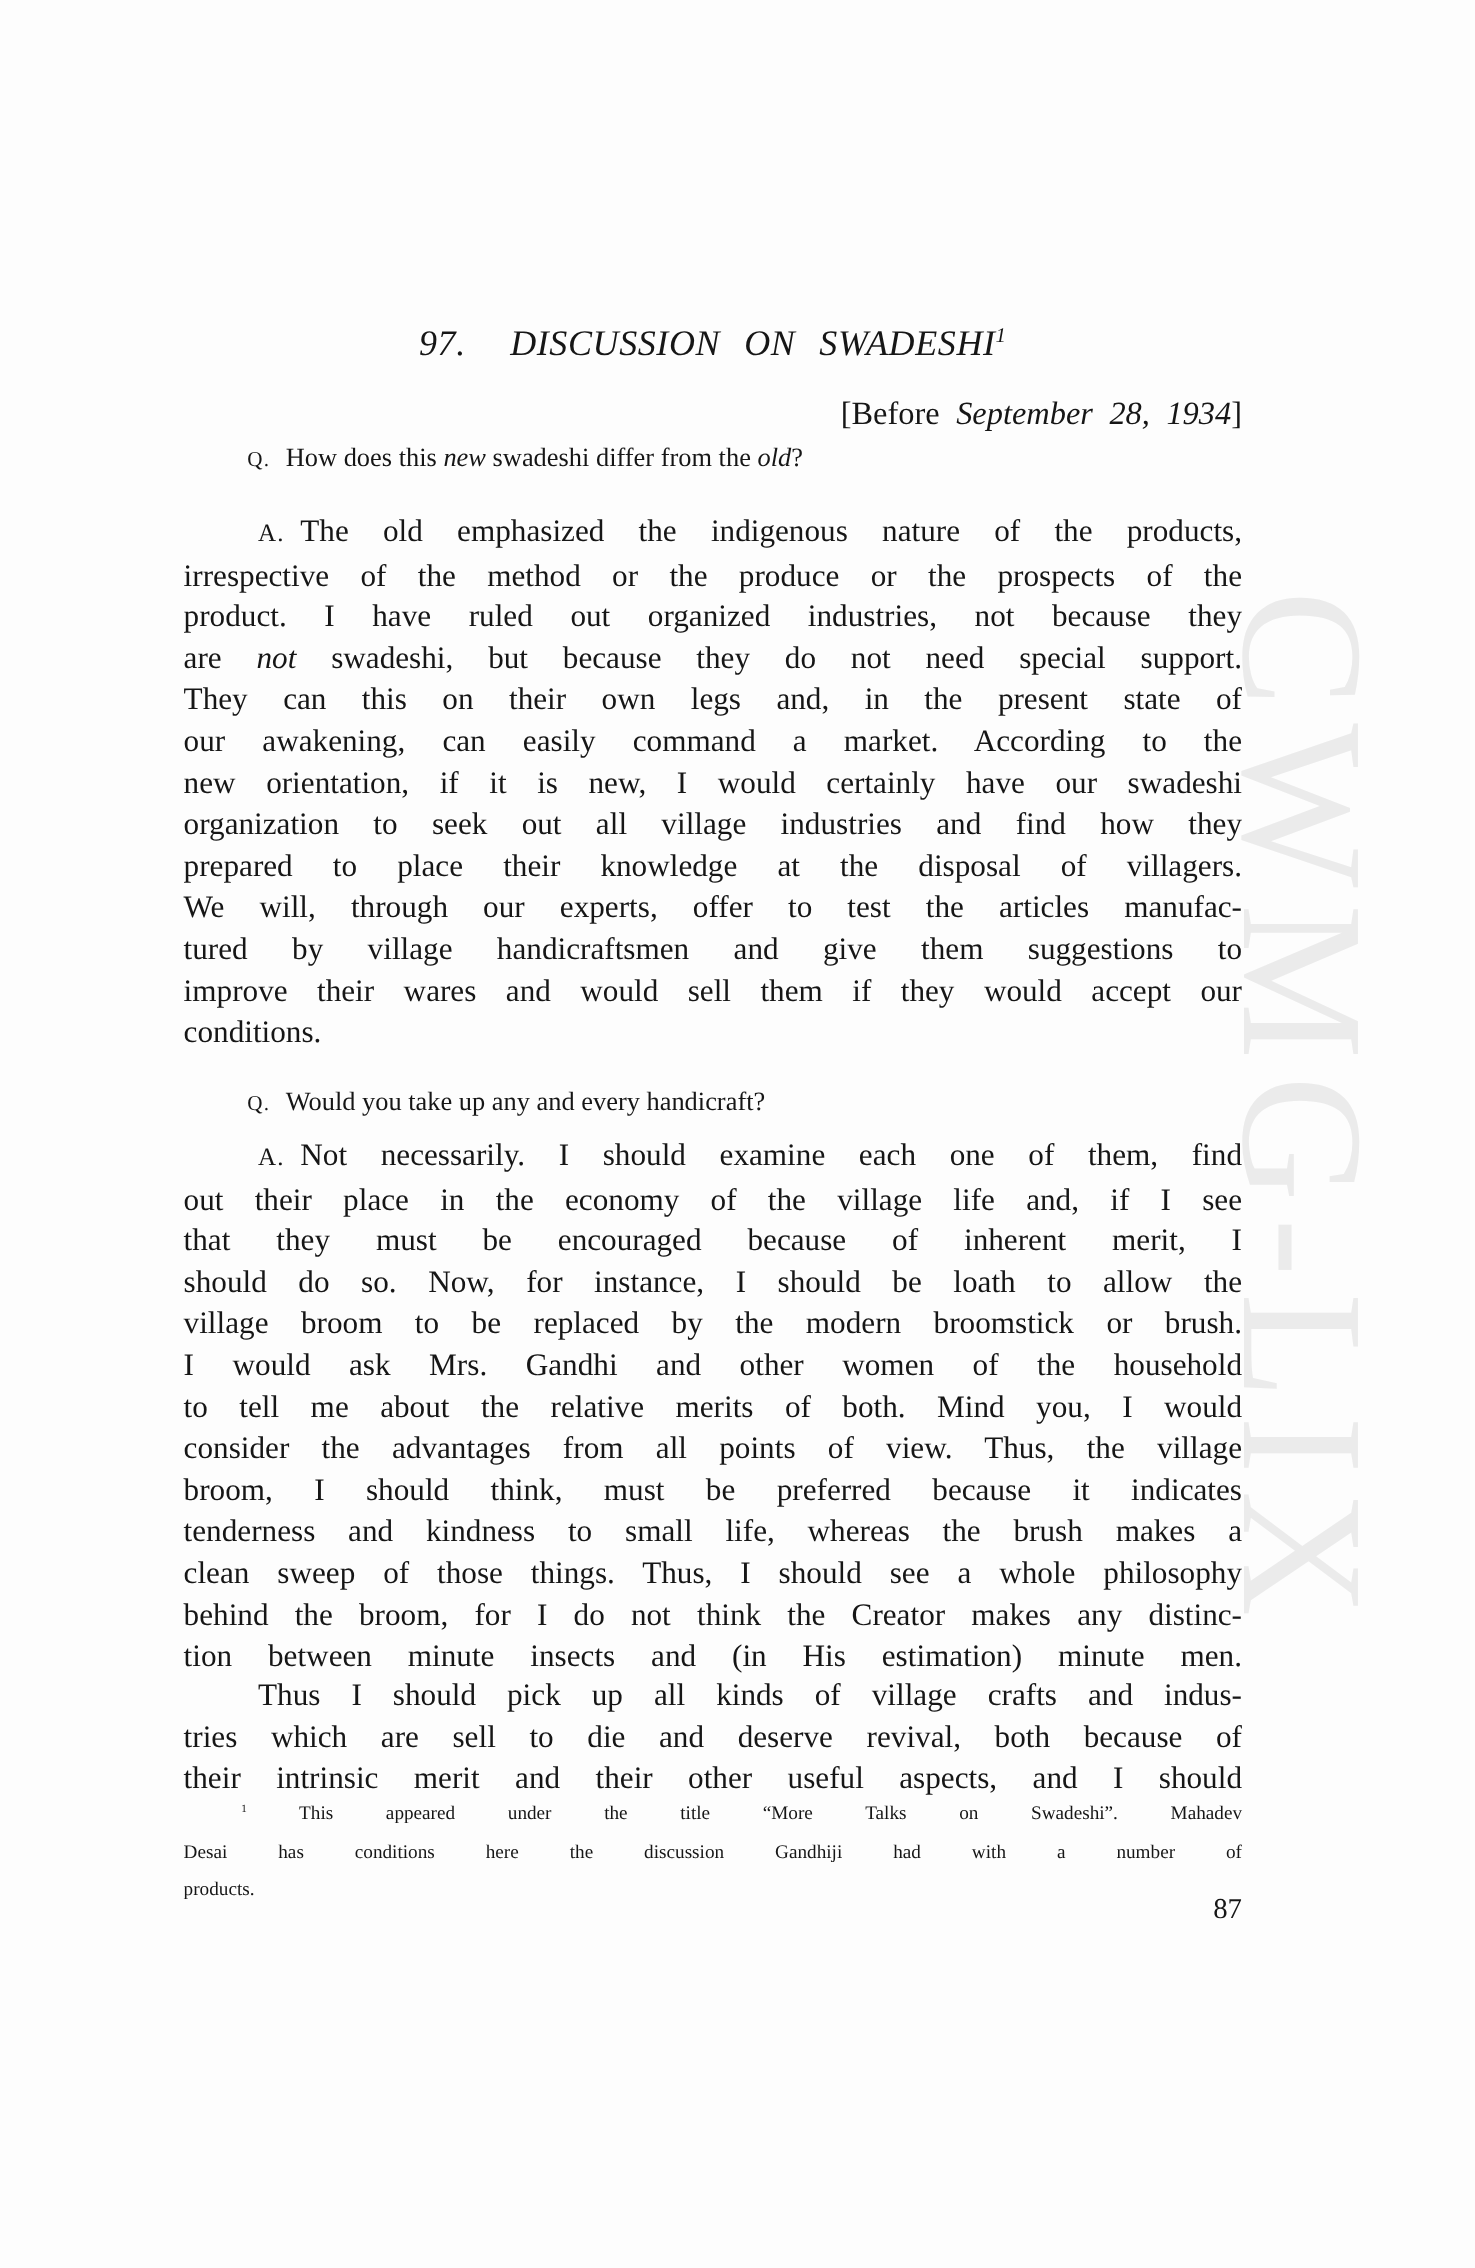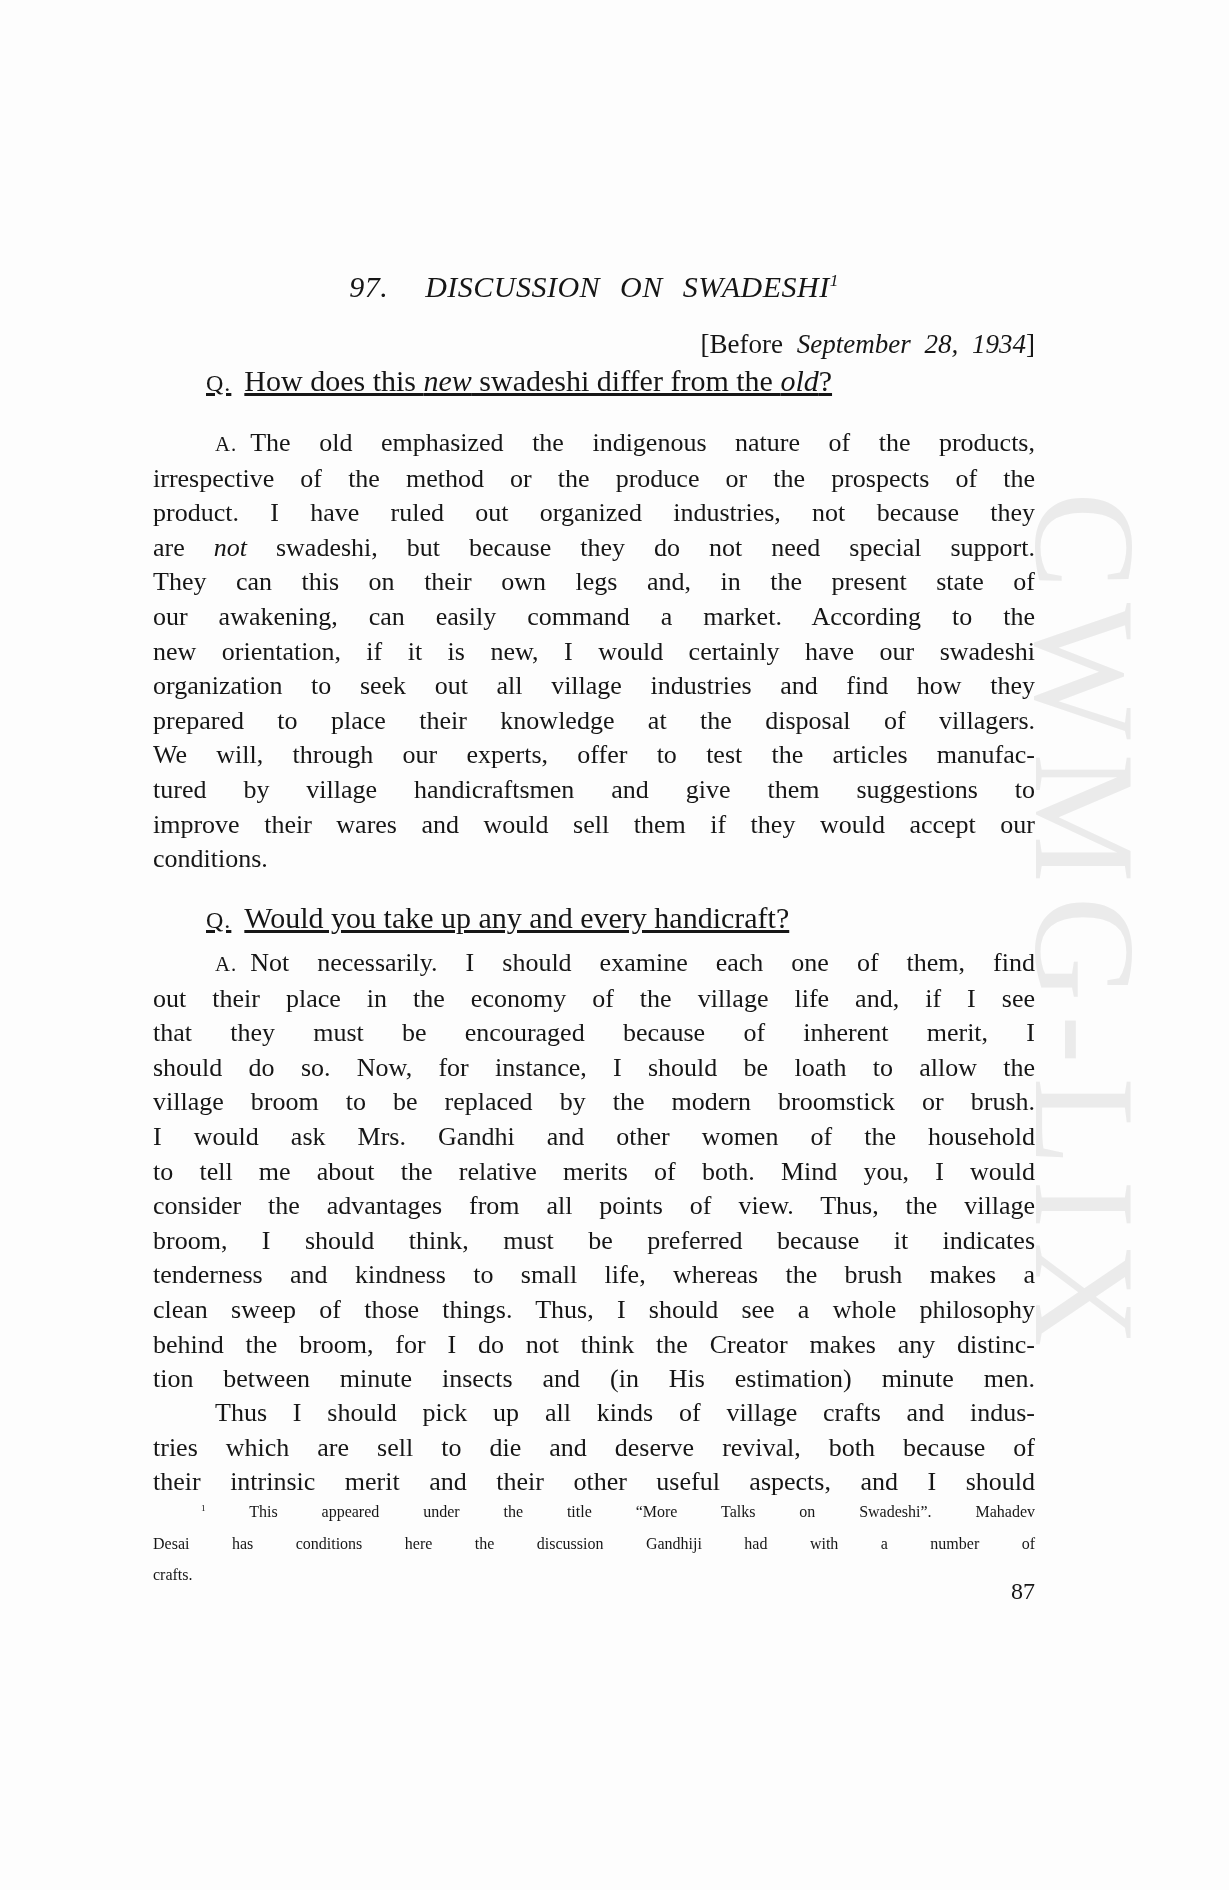--- a/index.html
+++ b/index.html
@@ -40,22 +40,22 @@
     text-align:right;font-size:27px;line-height:36px;word-spacing:7px;
   }
   .block{position:absolute;left:0;width:100%;}
   [data-name="question-1"]{top:366px;}
   [data-name="answer-1"]{top:406px;margin-top:20px;}
   [data-name="question-2"]{top:903px;}
   [data-name="answer-2"]{top:946px;}
   [data-name="answer-2-continued"]{top:1396px;}
   [data-name="footnote"]{top:1496px;}
   .question .line{
-    font-size:30px;line-height:30px;
-    padding-left:53px;text-align:left;text-decoration:underline;
+    font-size:22px;line-height:30px;
+    padding-left:53px;text-align:left;
   }
   .para .line{
     font-size:26px;line-height:34.6px;
     text-align:justify;text-align-last:justify;
     text-justify:inter-word;
   }
   .footnote .line{
     font-size:16px;line-height:31.5px;
     text-align:justify;text-align-last:justify;
     text-justify:inter-word;
@@ -127,20 +127,20 @@
           <div class="line" data-name="text-line"><span data-name="text-segment">tion between minute insects and (in His estimation) minute men.</span></div>
         </div>
         <div class="block para" data-name="answer-2-continued">
           <div class="line indent" data-name="text-line"><span data-name="text-segment">Thus I should pick up all kinds of village crafts and indus-</span></div>
           <div class="line" data-name="text-line"><span data-name="text-segment">tries which are sell to die and deserve revival, both because of</span></div>
           <div class="line" data-name="text-line"><span data-name="text-segment">their intrinsic merit and their other useful aspects, and I should</span></div>
         </div>
         <div class="block footnote" data-name="footnote">
           <div class="line indent" data-name="text-line"><span class="sup" data-name="footnote-marker">1</span><span data-name="text-segment"> This appeared under the title “More Talks on Swadeshi”. Mahadev</span></div>
           <div class="line" data-name="text-line"><span data-name="text-segment">Desai has conditions here the discussion Gandhiji had with a number of</span></div>
-          <div class="line short" data-name="text-line"><span data-name="text-segment">crafts.</span></div>
+          <div class="line short" data-name="text-line"><span data-name="text-segment">products.</span></div>
         </div>
       </div>
 
     <div class="pageno" data-name="page-number">87</div>
 
   </div>
 </div>
 
 </body></html>

